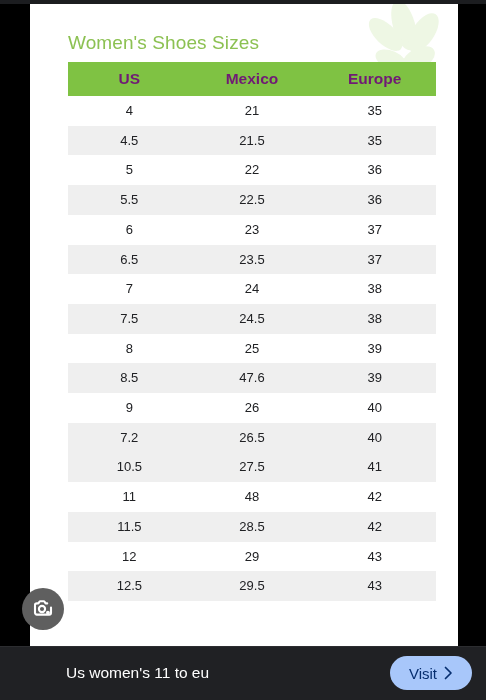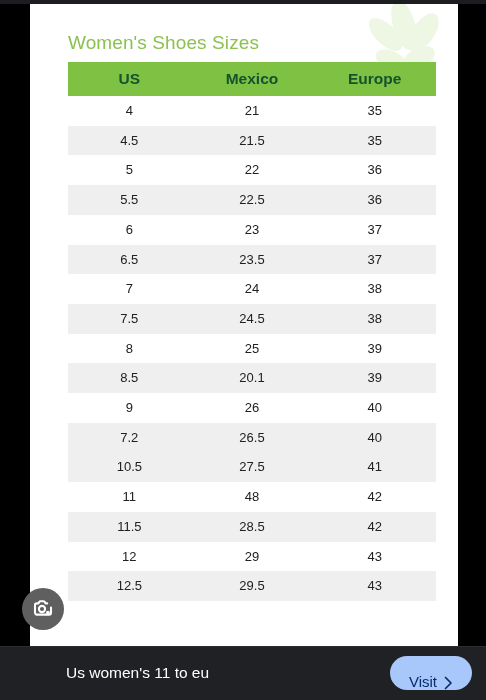--- a/index.html
+++ b/index.html
@@ -36,21 +36,21 @@
     font-size:19px;font-weight:400;color:#8cc152;
     letter-spacing:0.1px;white-space:nowrap;
   }
 
   
   #size-table{
     position:absolute;left:38px;top:58px;width:368px;
     border-collapse:collapse;table-layout:fixed;
   }
   #size-table th{
-    background:#7fc243;color:#14532d;
+    background:#7fc243;color:#701a75;
     font-size:15.5px;font-weight:bold;
     height:34px;line-height:34px;padding:0;text-align:center;
   }
   #size-table td{
     font-size:13px;color:#202124;font-weight:400;
     height:29.7px;line-height:29.7px;padding:0;text-align:center;
   }
   #size-table tbody tr.odd td{background:#ffffff;}
   #size-table tbody tr.even td{background:#efefef;}
 
@@ -73,21 +73,21 @@
     position:absolute;left:22px;top:50%;transform:translateY(-50%);
     color:#ffffff;font-size:15.5px;font-weight:400;white-space:nowrap;margin-left:44px;
   }
   #visit-button{
     position:absolute;right:14px;top:50%;transform:translateY(-50%);
     background:#a8c7fa;color:#062e6f;
     height:34px;min-width:82px;padding:0 16px;
     border:none;border-radius:17px;
     font-family:"Liberation Sans", sans-serif;
     font-size:15px;font-weight:400;
-    display:flex;align-items:flex-end;justify-content:center;gap:7px;
+    display:flex;align-items:center;justify-content:center;gap:7px;
     cursor:pointer;
   }
   #visit-chevron{display:flex;align-items:center;}
 </style>
 </head>
 <body>
 
 <div id="viewport">
 
   <div id="top-strip"></div>
@@ -158,21 +158,21 @@
             <td>24.5</td>
             <td>38</td>
           </tr>
           <tr class="odd">
             <td>8</td>
             <td>25</td>
             <td>39</td>
           </tr>
           <tr class="even">
             <td>8.5</td>
-            <td>20.1</td>
+            <td>47.6</td>
             <td>39</td>
           </tr>
           <tr class="odd">
             <td>9</td>
             <td>26</td>
             <td>40</td>
           </tr>
           <tr class="even">
             <td>7.2</td>
             <td>26.5</td>

